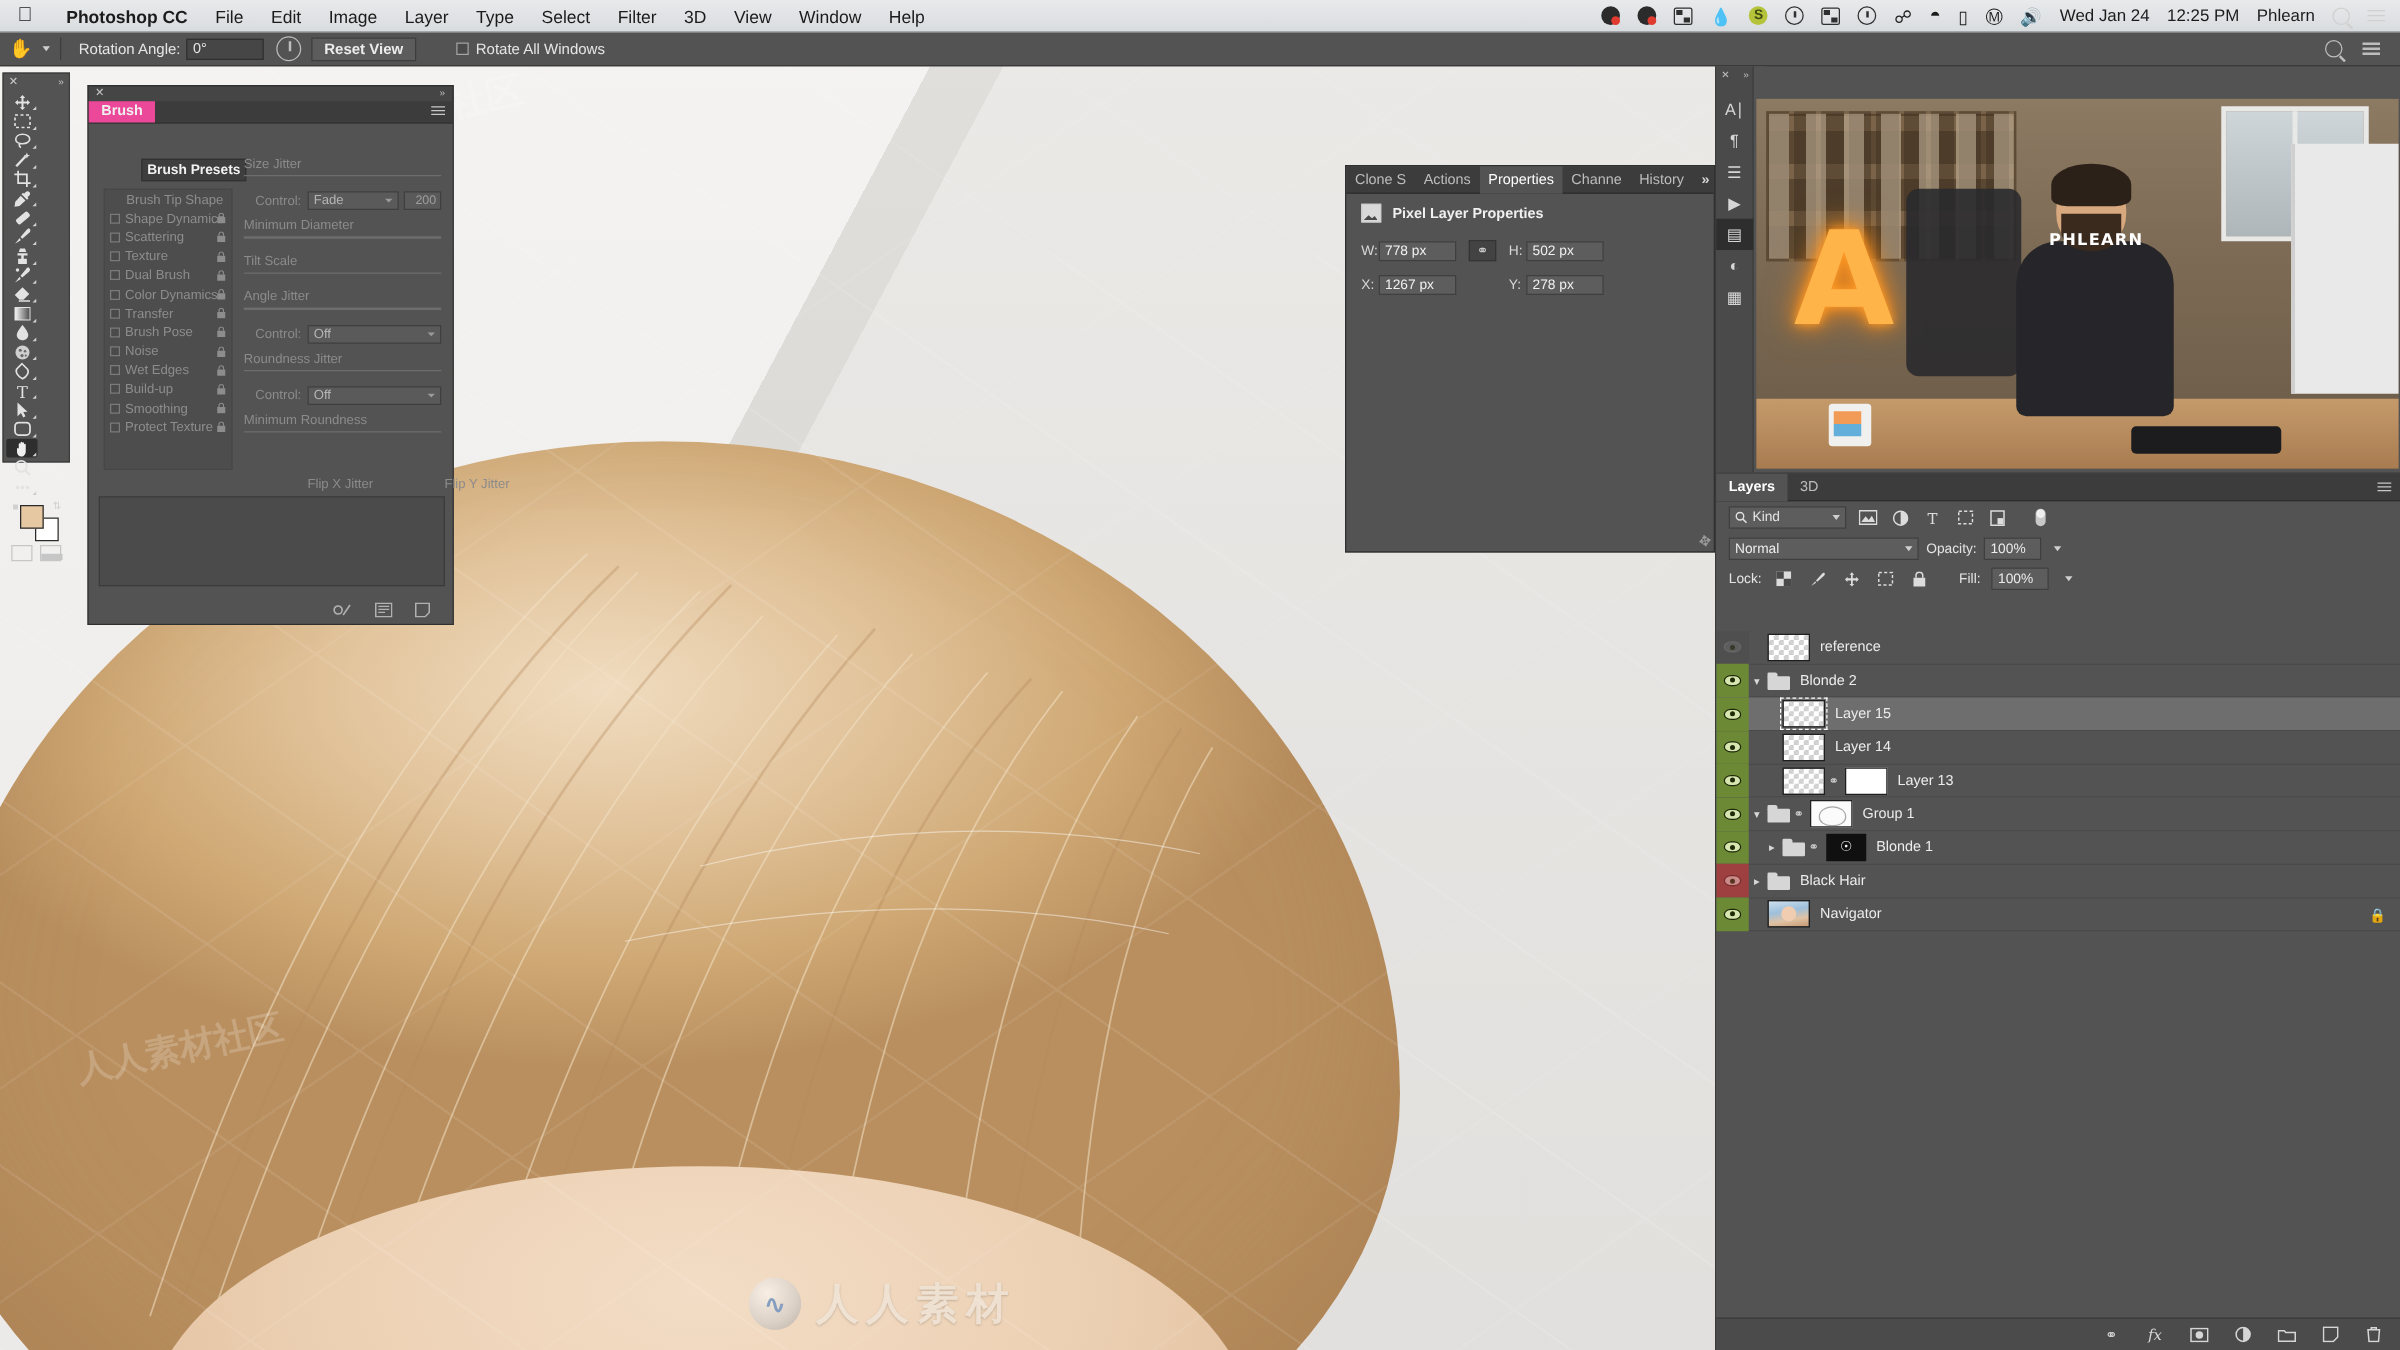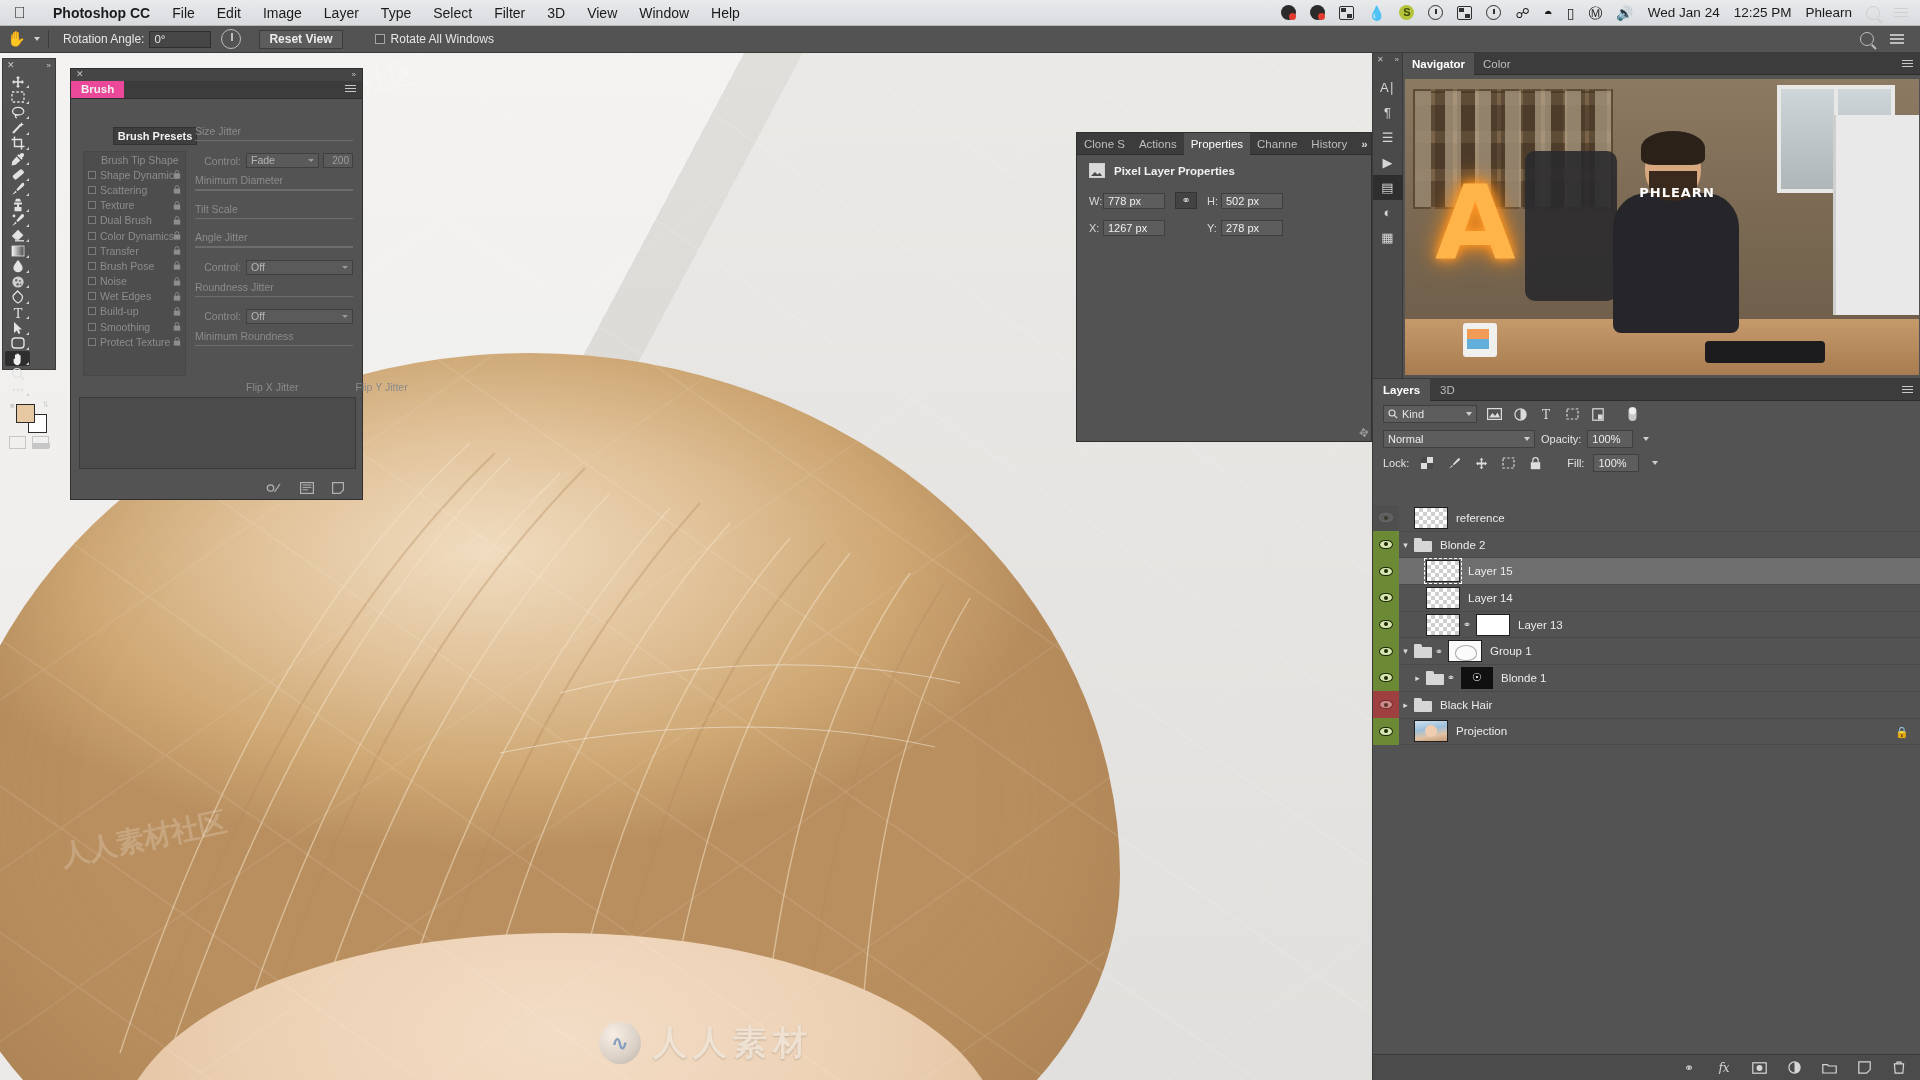--- a/index.html
+++ b/index.html
@@ -52,21 +52,21 @@
   .opt-input{
     width:62px;height:17px;background:#464646;border:1px solid #2f2f2f;
     color:#e4e4e4;font-size:11.5px;padding:0 4px;line-height:15px;
   }
   .dial{
     width:20px;height:20px;border:1.3px solid #bdbdbd;border-radius:50%;
     margin-left:10px;position:relative;
   }
   .dial:after{content:"";position:absolute;left:9px;top:3px;width:1.3px;height:8px;background:#bdbdbd;}
   .opt-btn{
-    margin-left:18px;height:19px;background:#5c5c5c;border:1px solid #3d3d3d;
+    margin-left:8px;height:19px;background:#5c5c5c;border:1px solid #3d3d3d;
     padding:0 9px;line-height:17px;font-size:12px;color:#ececec;font-weight:bold;
   }
   .opt-chk{ margin-left:32px; display:flex;align-items:center;gap:6px;}
   .chkbox{ width:10px;height:10px;border:1px solid #a4a4a4;background:#4a4a4a;display:inline-block;}
   .opt-right{ margin-left:auto;display:flex;align-items:center;gap:16px;padding-right:16px;opacity:.85}
   .mag{width:14px;height:14px;border:1.6px solid #d0d0d0;border-radius:50%;position:relative;display:inline-block}
   .mag:after{content:"";position:absolute;right:-4px;bottom:-3px;width:6px;height:1.6px;background:#d0d0d0;transform:rotate(45deg)}
   .burger{width:14px;height:10px;display:inline-block;position:relative}
   .burger i{position:absolute;left:0;width:14px;height:1.5px;background:#d0d0d0}
   .burger i:nth-child(1){top:0}.burger i:nth-child(2){top:4px}.burger i:nth-child(3){top:8px}
@@ -812,29 +812,20 @@
       <div class="rd-si">A∣</div>
       <div class="rd-si">¶</div>
       <div class="rd-si">☰</div>
       <div class="rd-si">▶</div>
       <div class="rd-si sel">▤</div>
       <div class="rd-si">◐</div>
       <div class="rd-si">▦</div>
     </div>
 
     <div class="navpanel">
-      <div class="np-tabs">
-        <span class="np-tab active">Navigator</span>
-        <span class="np-tab">Color</span>
-        <span class="np-menu">
-            <i></i>
-            <i></i>
-            <i></i>
-          </span>
-      </div>
       <div class="np-view">
         <div class="np-room"></div>
         <div class="np-shelf"></div>
         <div class="np-frames"></div>
         <div class="np-window"></div>
         <div class="np-desk"></div>
         <div class="np-letterA"></div>
         <div class="np-chair"></div>
         <div class="np-person">
           <div class="np-body"></div>
@@ -1039,21 +1030,21 @@
             </span>
           <span class="lname">Black Hair</span>
         </div>
 
         <div class="lrow">
           <span class="leye">
               <span class="eyeglyph"></span>
             </span>
           <span class="lexp"></span>
           <span class="lthumb photo"></span>
-          <span class="lname">Projection</span>
+          <span class="lname">Navigator</span>
           <span class="llockico">🔒</span>
         </div>
 
       </div>
 
       <div class="lp-foot">
         <span class="fbico">⚭</span>
         <span class="fbico">
             <svg width="16" height="13" viewBox="0 0 16 13">
               <text x="8" y="11" font-size="12" font-family="DejaVu Serif, serif" fill="#d6d6d6" text-anchor="middle" font-style="italic">fx</text>

